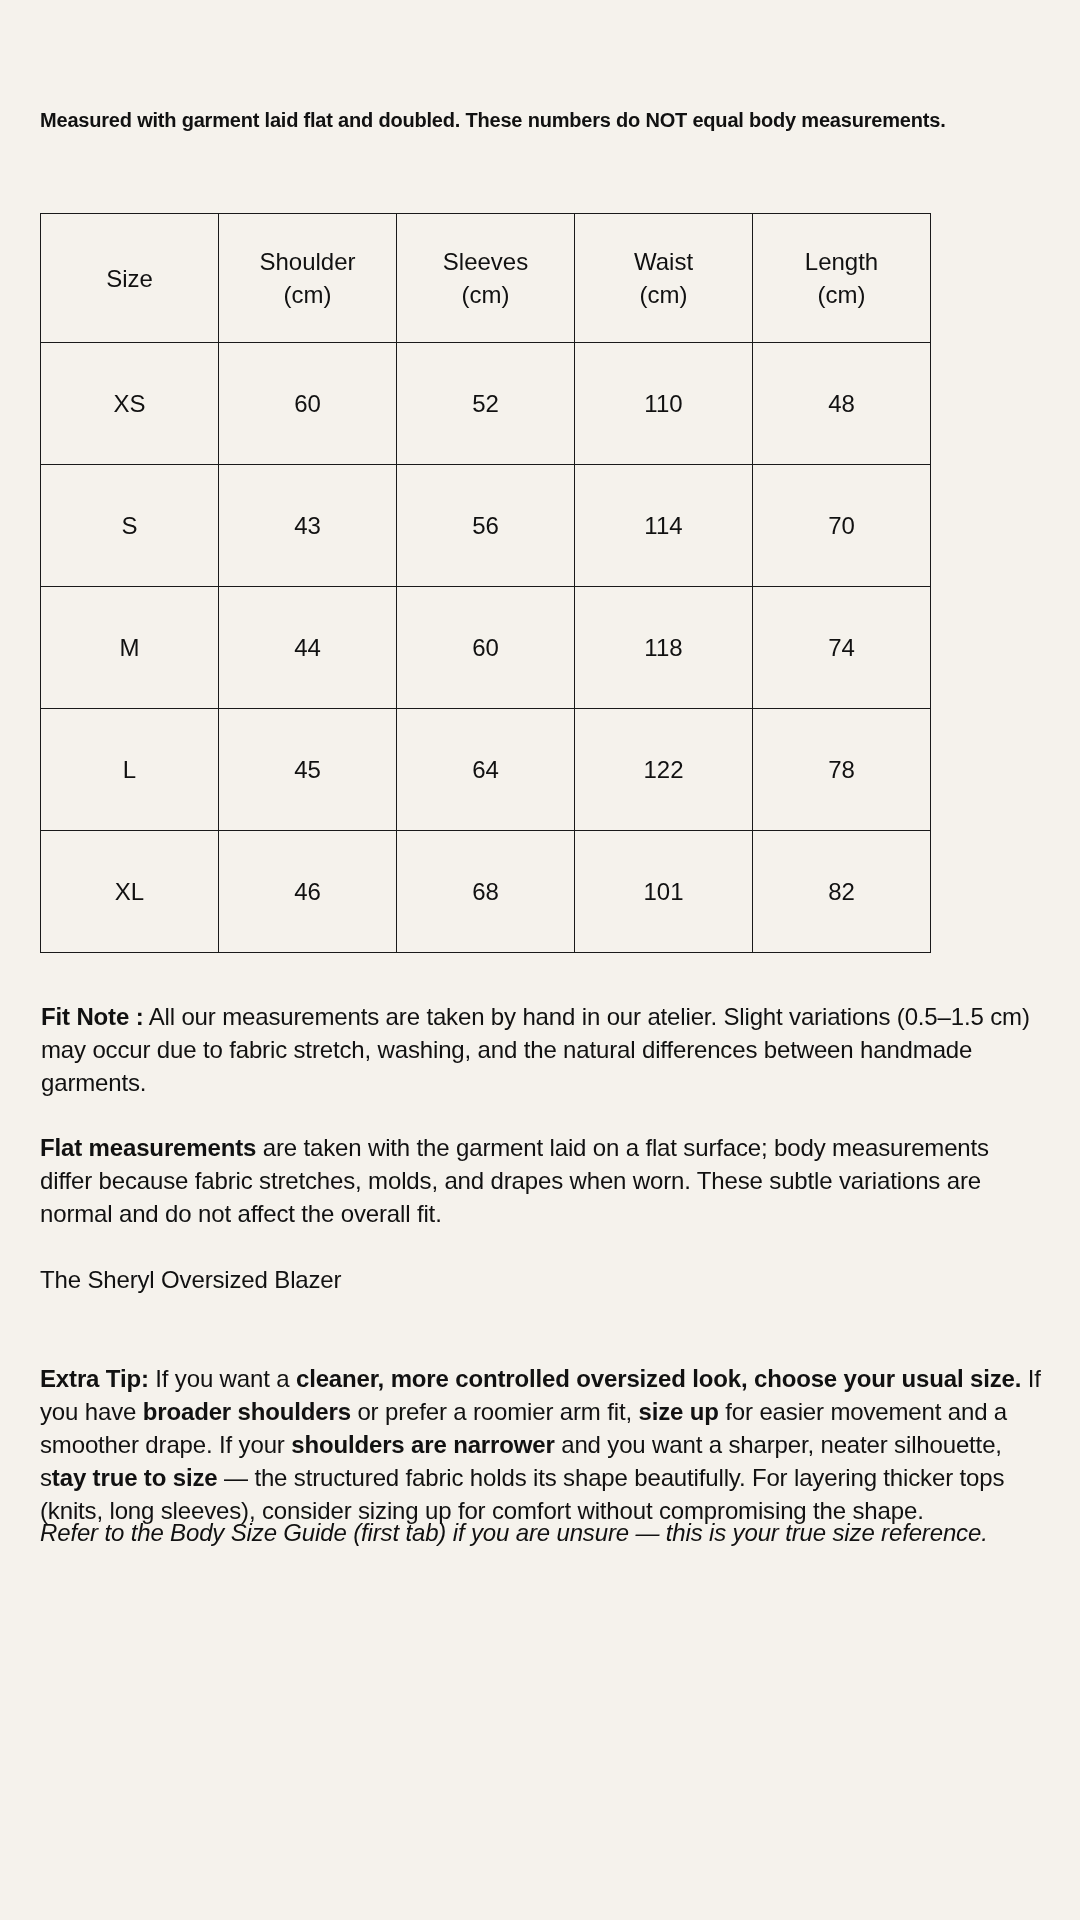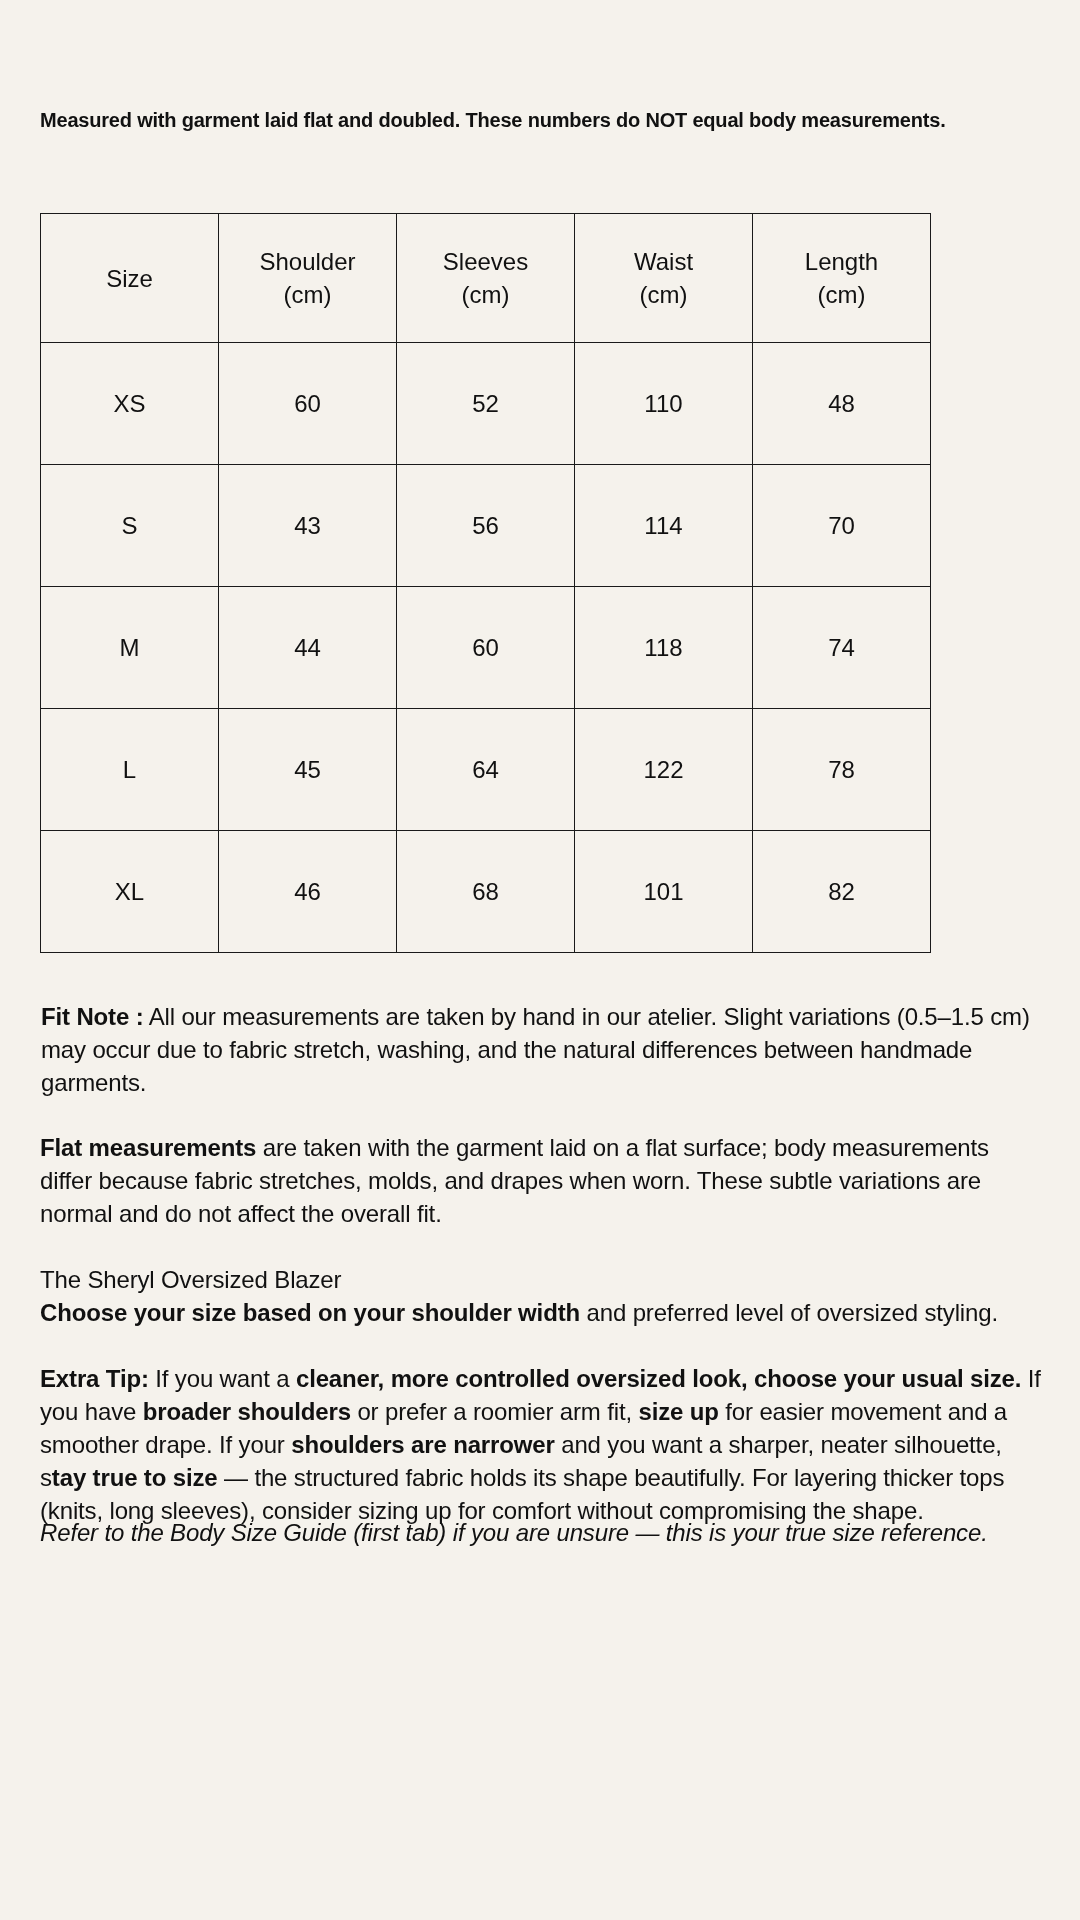--- a/index.html
+++ b/index.html
@@ -140,20 +140,19 @@
       </tr>
     </tbody>
   </table>
 
   <p class="body-text p-fitnote" style="margin:1px;"><b>Fit Note :</b><span> All our measurements are taken by hand in our atelier. Slight variations (0.5–1.5 cm) may occur due to fabric stretch, washing, and the natural differences between handmade garments.</span></p>
 
   <p class="body-text p-flat" style="margin:0;"><b>Flat measurements</b><span> are taken with the garment laid on a flat surface; body measurements differ because fabric stretches, molds, and drapes when worn. These subtle variations are normal and do not affect the overall fit.</span></p>
 
   <div class="body-text p-product">
     <div>The Sheryl Oversized Blazer</div>
-    <div><b>Choose your size based on your shoulder width</b><span> and preferred level of oversized styling.</span></div>
   </div>
 
   <p class="body-text p-tip" style="margin:0;"><b>Extra Tip:</b><span> If you want a </span><b>cleaner, more controlled oversized look, choose your usual size.</b><span> If you have </span><b>broader shoulders</b><span> or prefer a roomier arm fit, </span><b>size up</b><span> for easier movement and a smoother drape. If your </span><b>shoulders are narrower</b><span> and you want a sharper, neater silhouette, s</span><b>tay true to size</b><span> — the structured fabric holds its shape beautifully. For layering thicker tops (knits, long sleeves), consider sizing up for comfort without compromising the shape.</span></p>
 
   <p class="body-text p-refer" style="margin:0;">Refer to the Body Size Guide (first tab) if you are unsure — this is your true size reference.</p>
 
 </div>
 
 </body></html>

